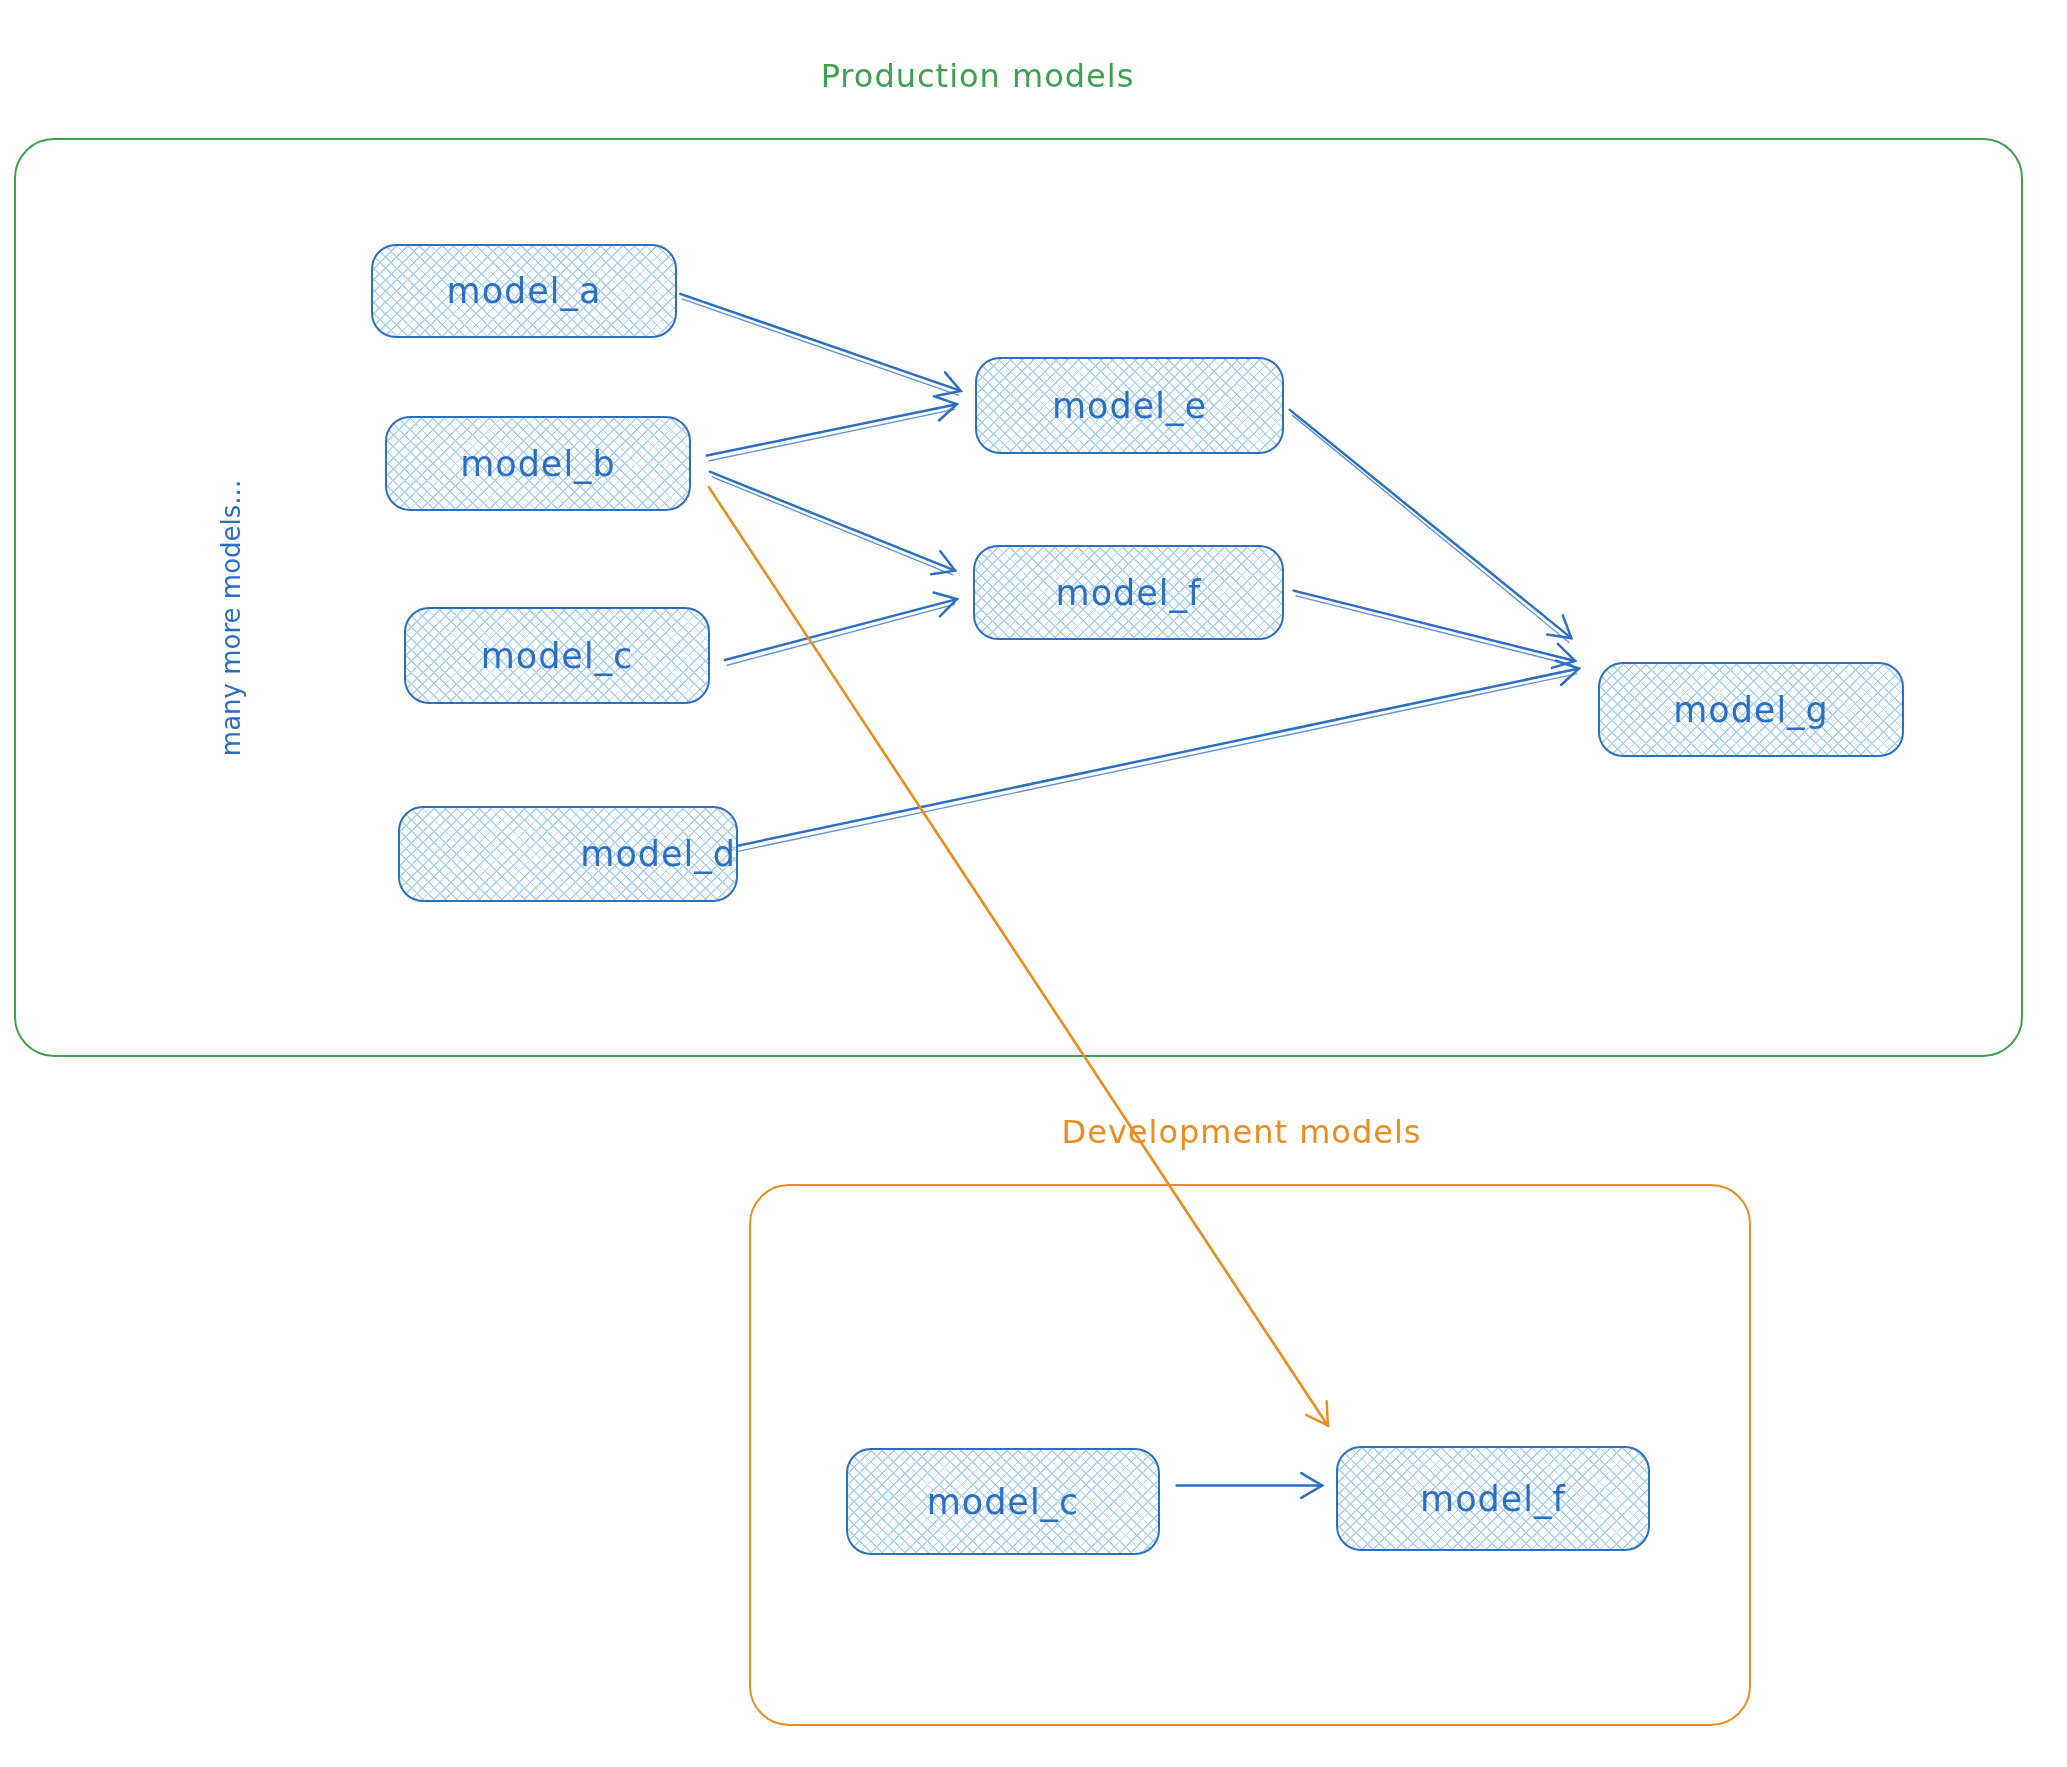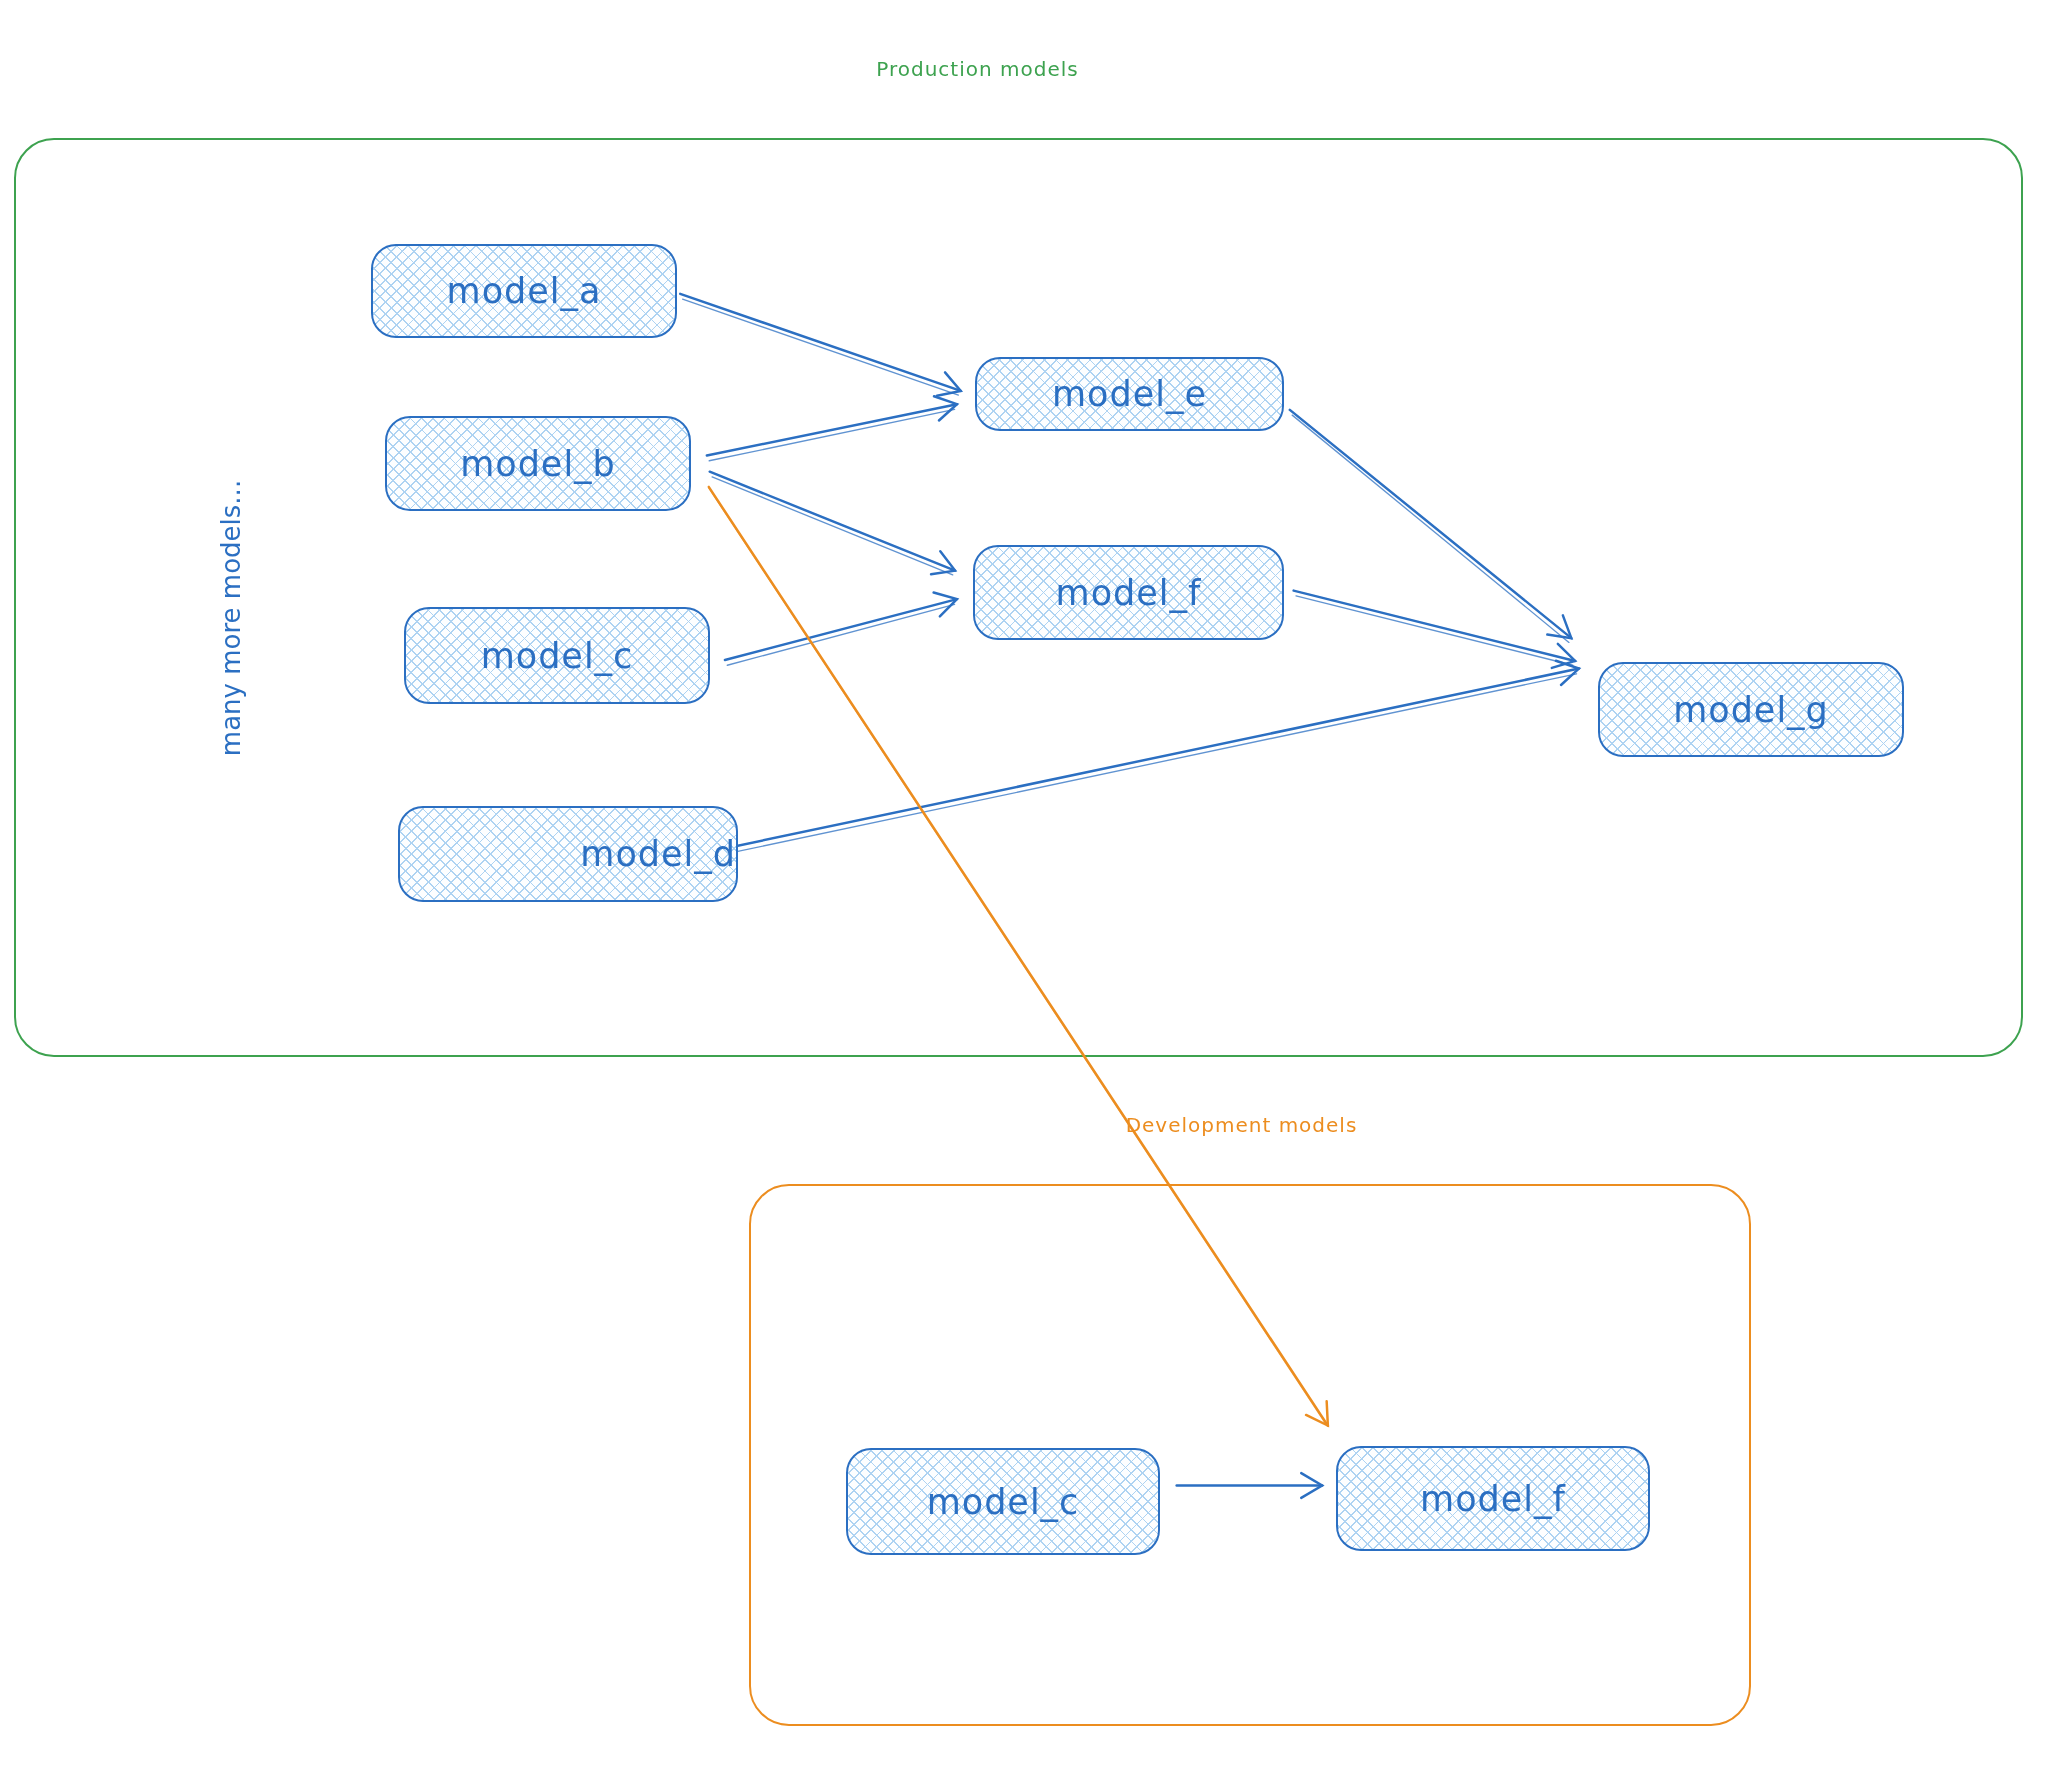--- a/index.html
+++ b/index.html
@@ -21,21 +21,21 @@
     border: 2.9px solid var(--green);
   }
   .group-box.development {
     left: 749px; top: 1184px; width: 998px; height: 538px;
     border: 2.9px solid var(--orange);
   }
   .group-title {
     position: absolute;
     width: 399px;
     text-align: center;
-    font-size: 20px;
+    font-size: 32px;
     letter-spacing: 1px;
   }
   .group-title.production { left: 778px; top: 57px; color: var(--green); }
   .group-title.development { left: 1042px; top: 1113px; color: var(--orange); }
   .side-note {
     position: absolute;
     left: 69px; top: 603px;
     width: 323px;
     text-align: center;
     font-size: 26px;
@@ -136,21 +136,21 @@
   </div>
   <div class="node" style="left:385px; top:416px; width:306px; height:95px;">
     <span>model_b</span>
   </div>
   <div class="node" style="left:404px; top:607px; width:306px; height:97px;">
     <span>model_c</span>
   </div>
   <div class="node" style="left:398px; top:806px; width:340px; height:96px;justify-content:flex-end;">
     <span>model_d</span>
   </div>
-  <div class="node" style="left:975px; top:357px; width:309px; height:74px;">
+  <div class="node" style="left:975px; top:357px; width:309px; height:97px;">
     <span>model_e</span>
   </div>
   <div class="node" style="left:973px; top:545px; width:311px; height:95px;">
     <span>model_f</span>
   </div>
   <div class="node" style="left:1598px; top:662px; width:306px; height:95px;">
     <span>model_g</span>
   </div>
 
   <div class="node" style="left:846px; top:1448px; width:314px; height:107px;">

